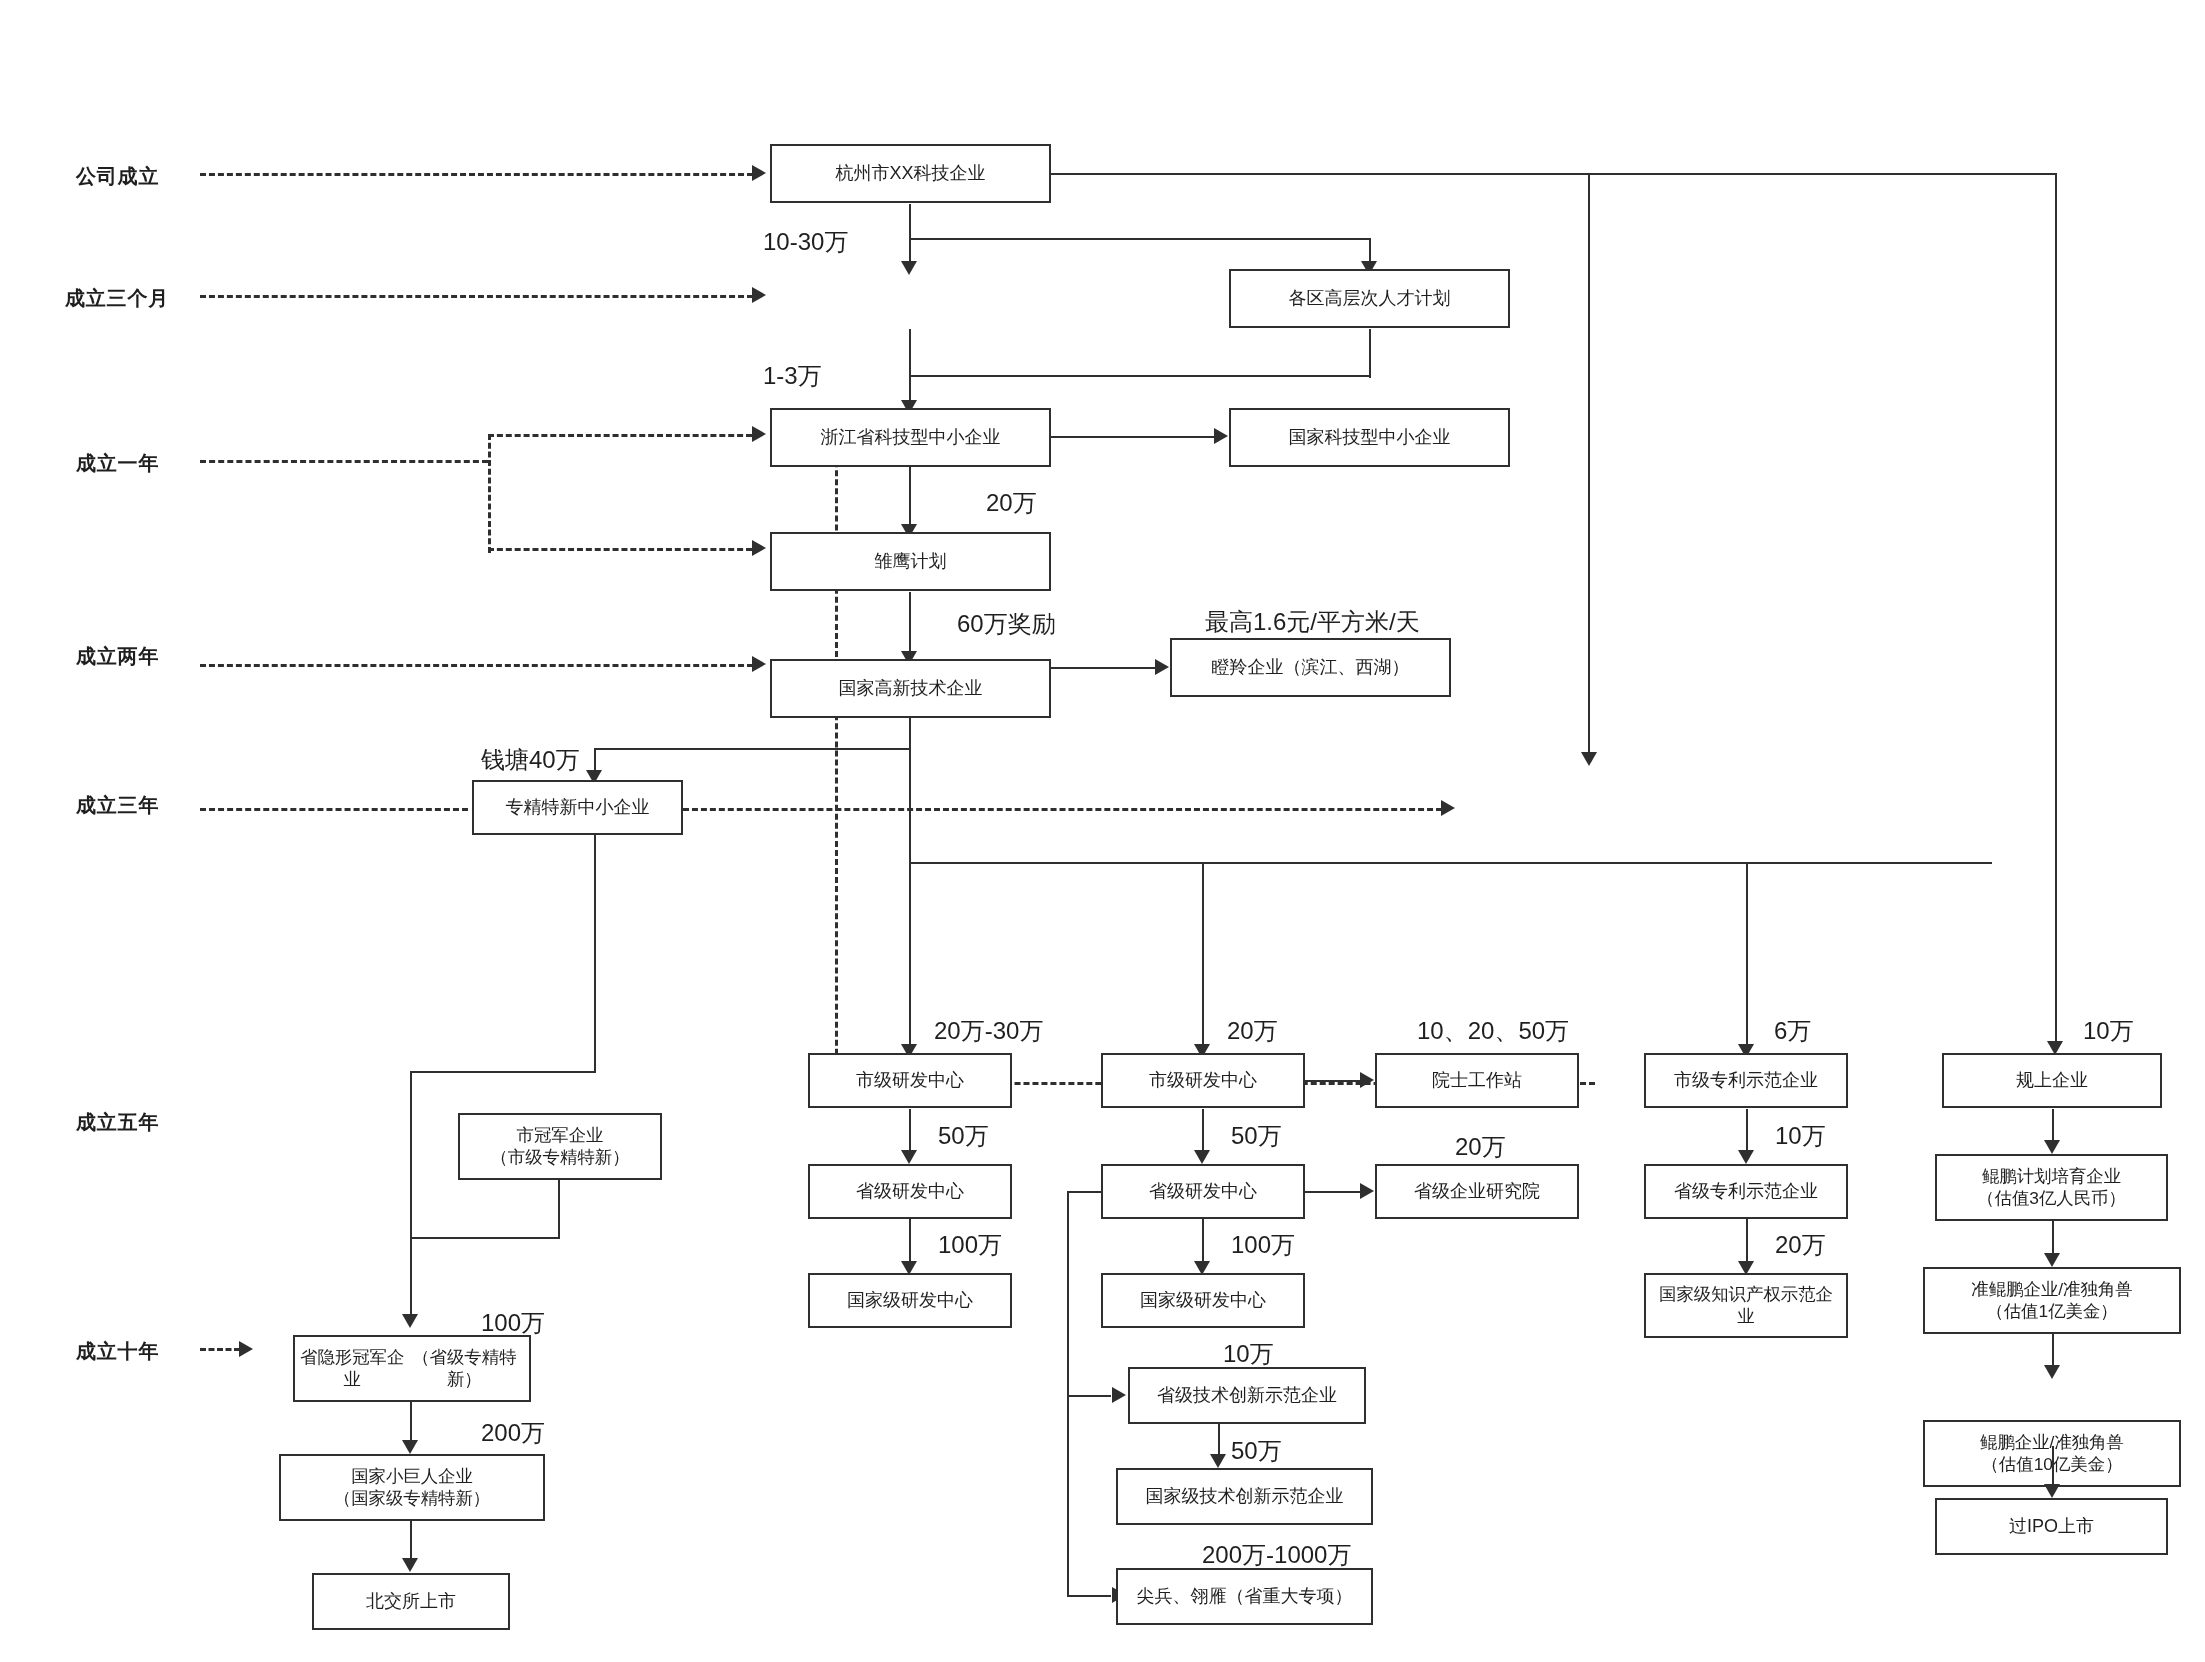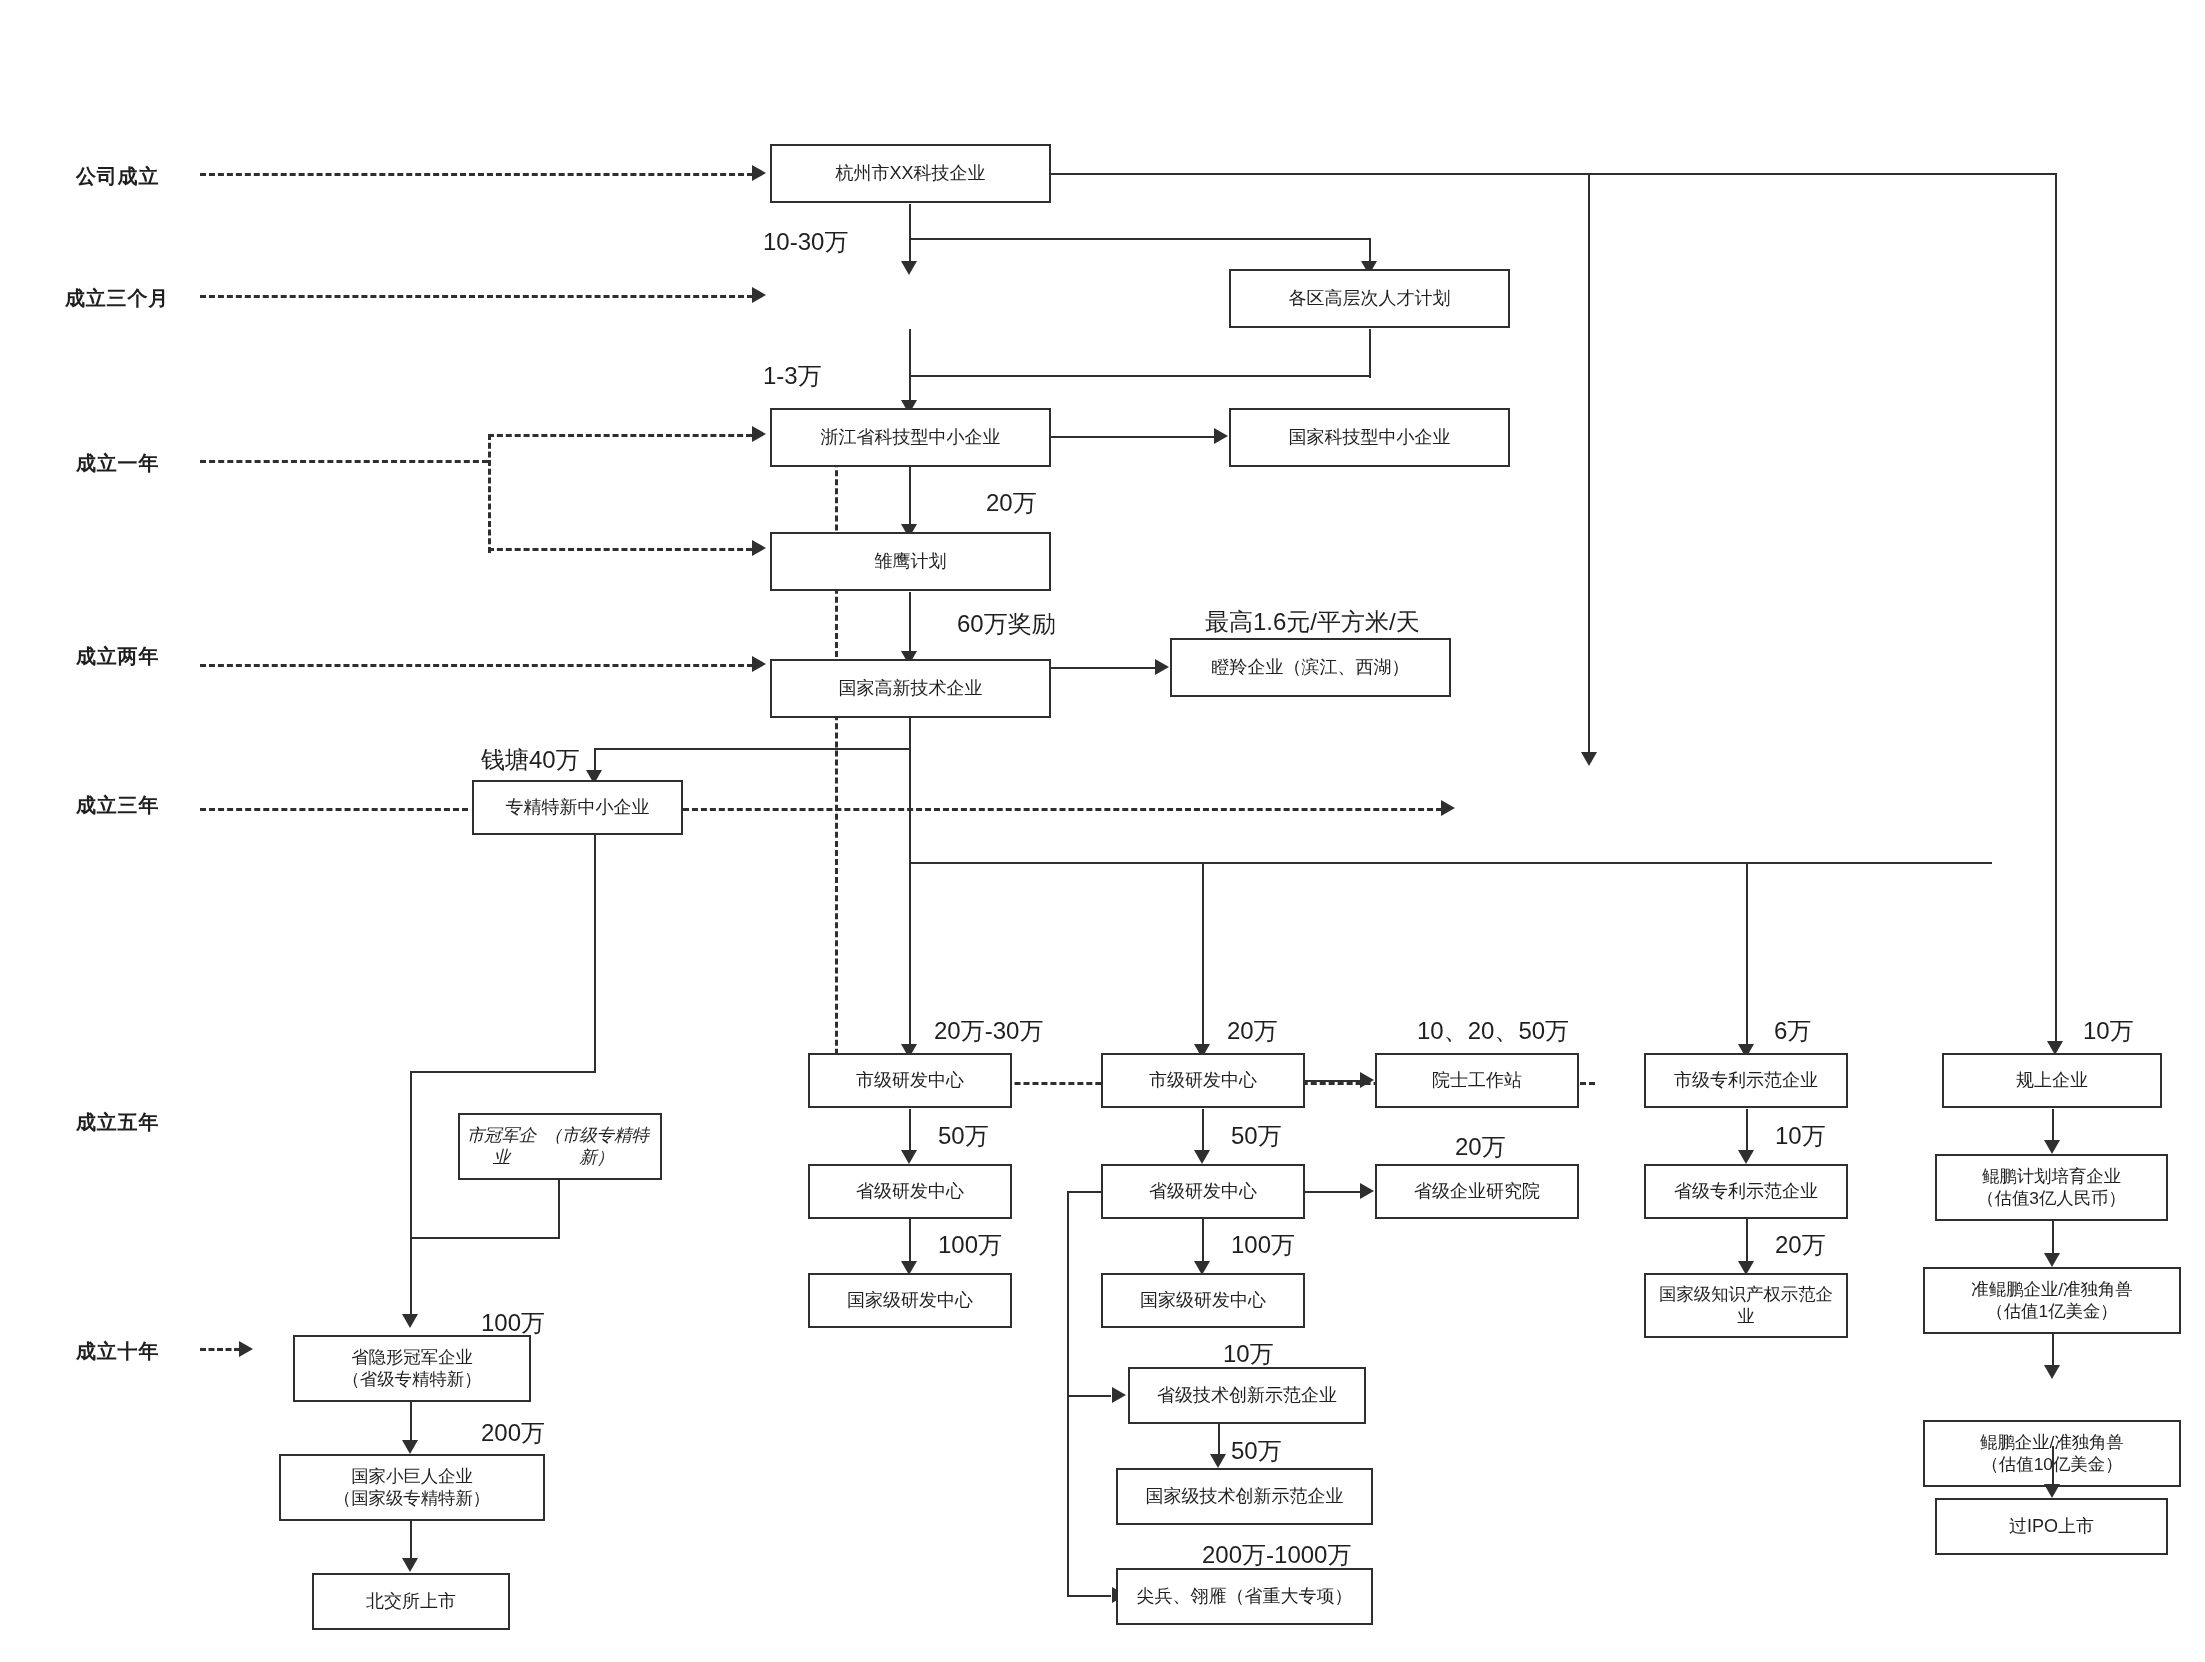--- a/index.html
+++ b/index.html
@@ -250,29 +250,29 @@
 
   <div class="node two-line" style="left:1923px; top:1379px; width:258px; height:67px; flex-direction:column;margin-top:41px;">
     <span>鲲鹏企业/准独角兽</span>
     <span>（估值10亿美金）</span>
   </div>
   <div class="ln v" style="left:2052px; top:1446px; height:46px;"></div>
   <div class="ar ar-d" style="left:2044px; top:1484px;"></div>
 
   <div class="node" style="left:1935px; top:1498px; width:233px; height:57px;">过IPO上市</div>
 
-  <div class="node two-line" style="left:458px; top:1113px; width:204px; height:67px; flex-direction:row;font-style:italic;">
+  <div class="node two-line" style="left:458px; top:1113px; width:204px; height:67px; flex-direction:column;">
     <span>市冠军企业</span>
     <span>（市级专精特新）</span>
   </div>
   <div class="ln v" style="left:558px; top:1180px; height:59px;"></div>
   <div class="ln h" style="left:410px; top:1237px; width:150px;"></div>
 
   <div class="amt" style="left:481px; top:1307px;">100万</div>
-  <div class="node two-line" style="left:293px; top:1335px; width:238px; height:67px; flex-direction:column;">
+  <div class="node two-line" style="left:293px; top:1335px; width:238px; height:67px; flex-direction:row;">
     <span>省隐形冠军企业</span>
     <span>（省级专精特新）</span>
   </div>
   <div class="ln v" style="left:410px; top:1402px; height:46px;"></div>
   <div class="ar ar-d" style="left:402px; top:1440px;"></div>
   <div class="amt" style="left:481px; top:1417px;">200万</div>
 
   <div class="node two-line" style="left:279px; top:1454px; width:266px; height:67px; flex-direction:column;">
     <span>国家小巨人企业</span>
     <span>（国家级专精特新）</span>

